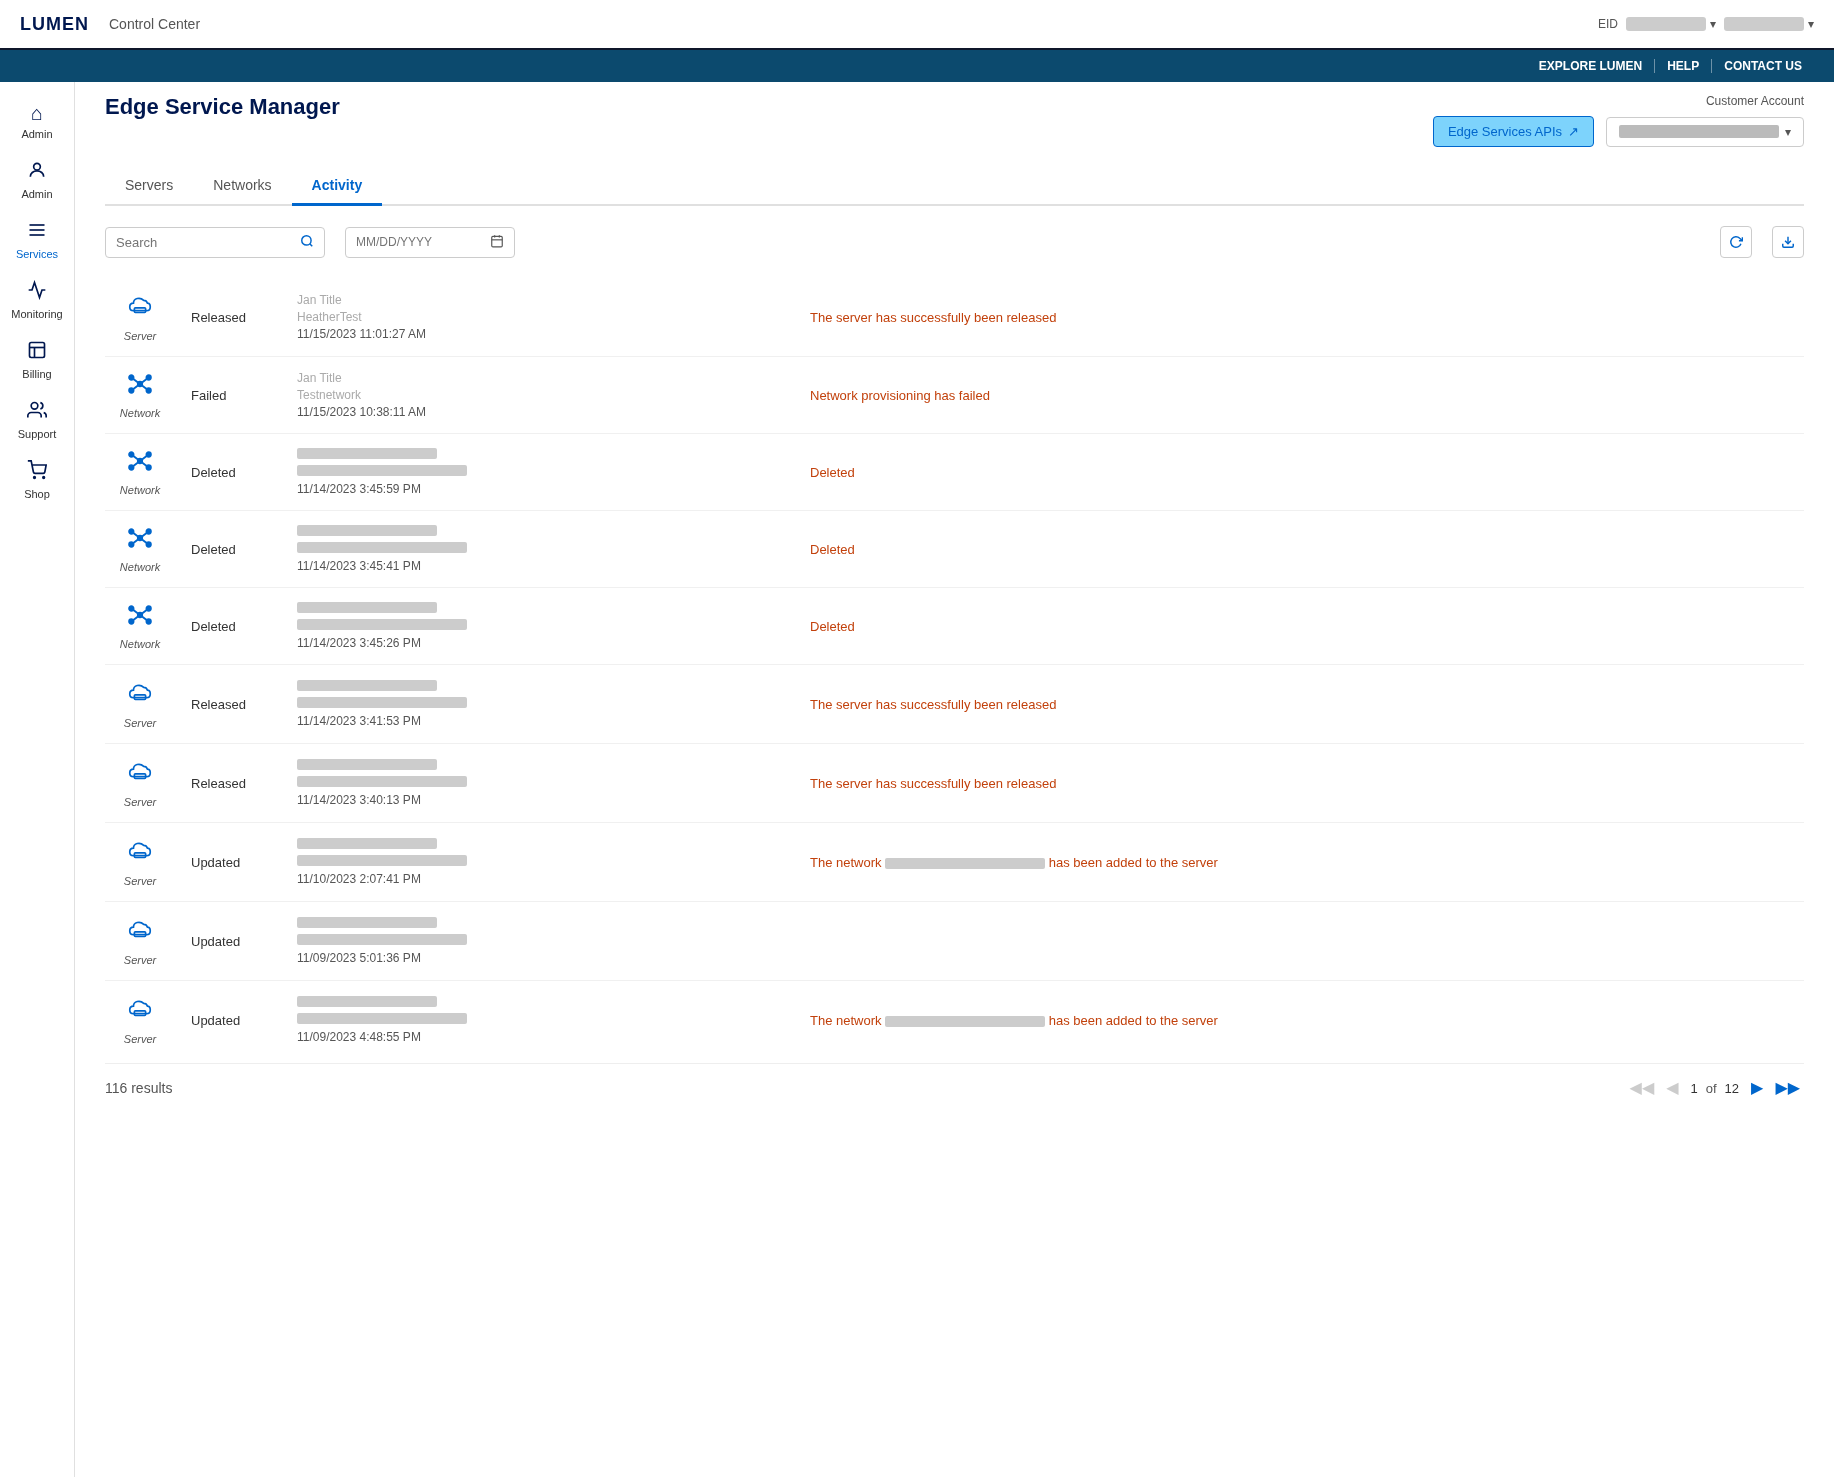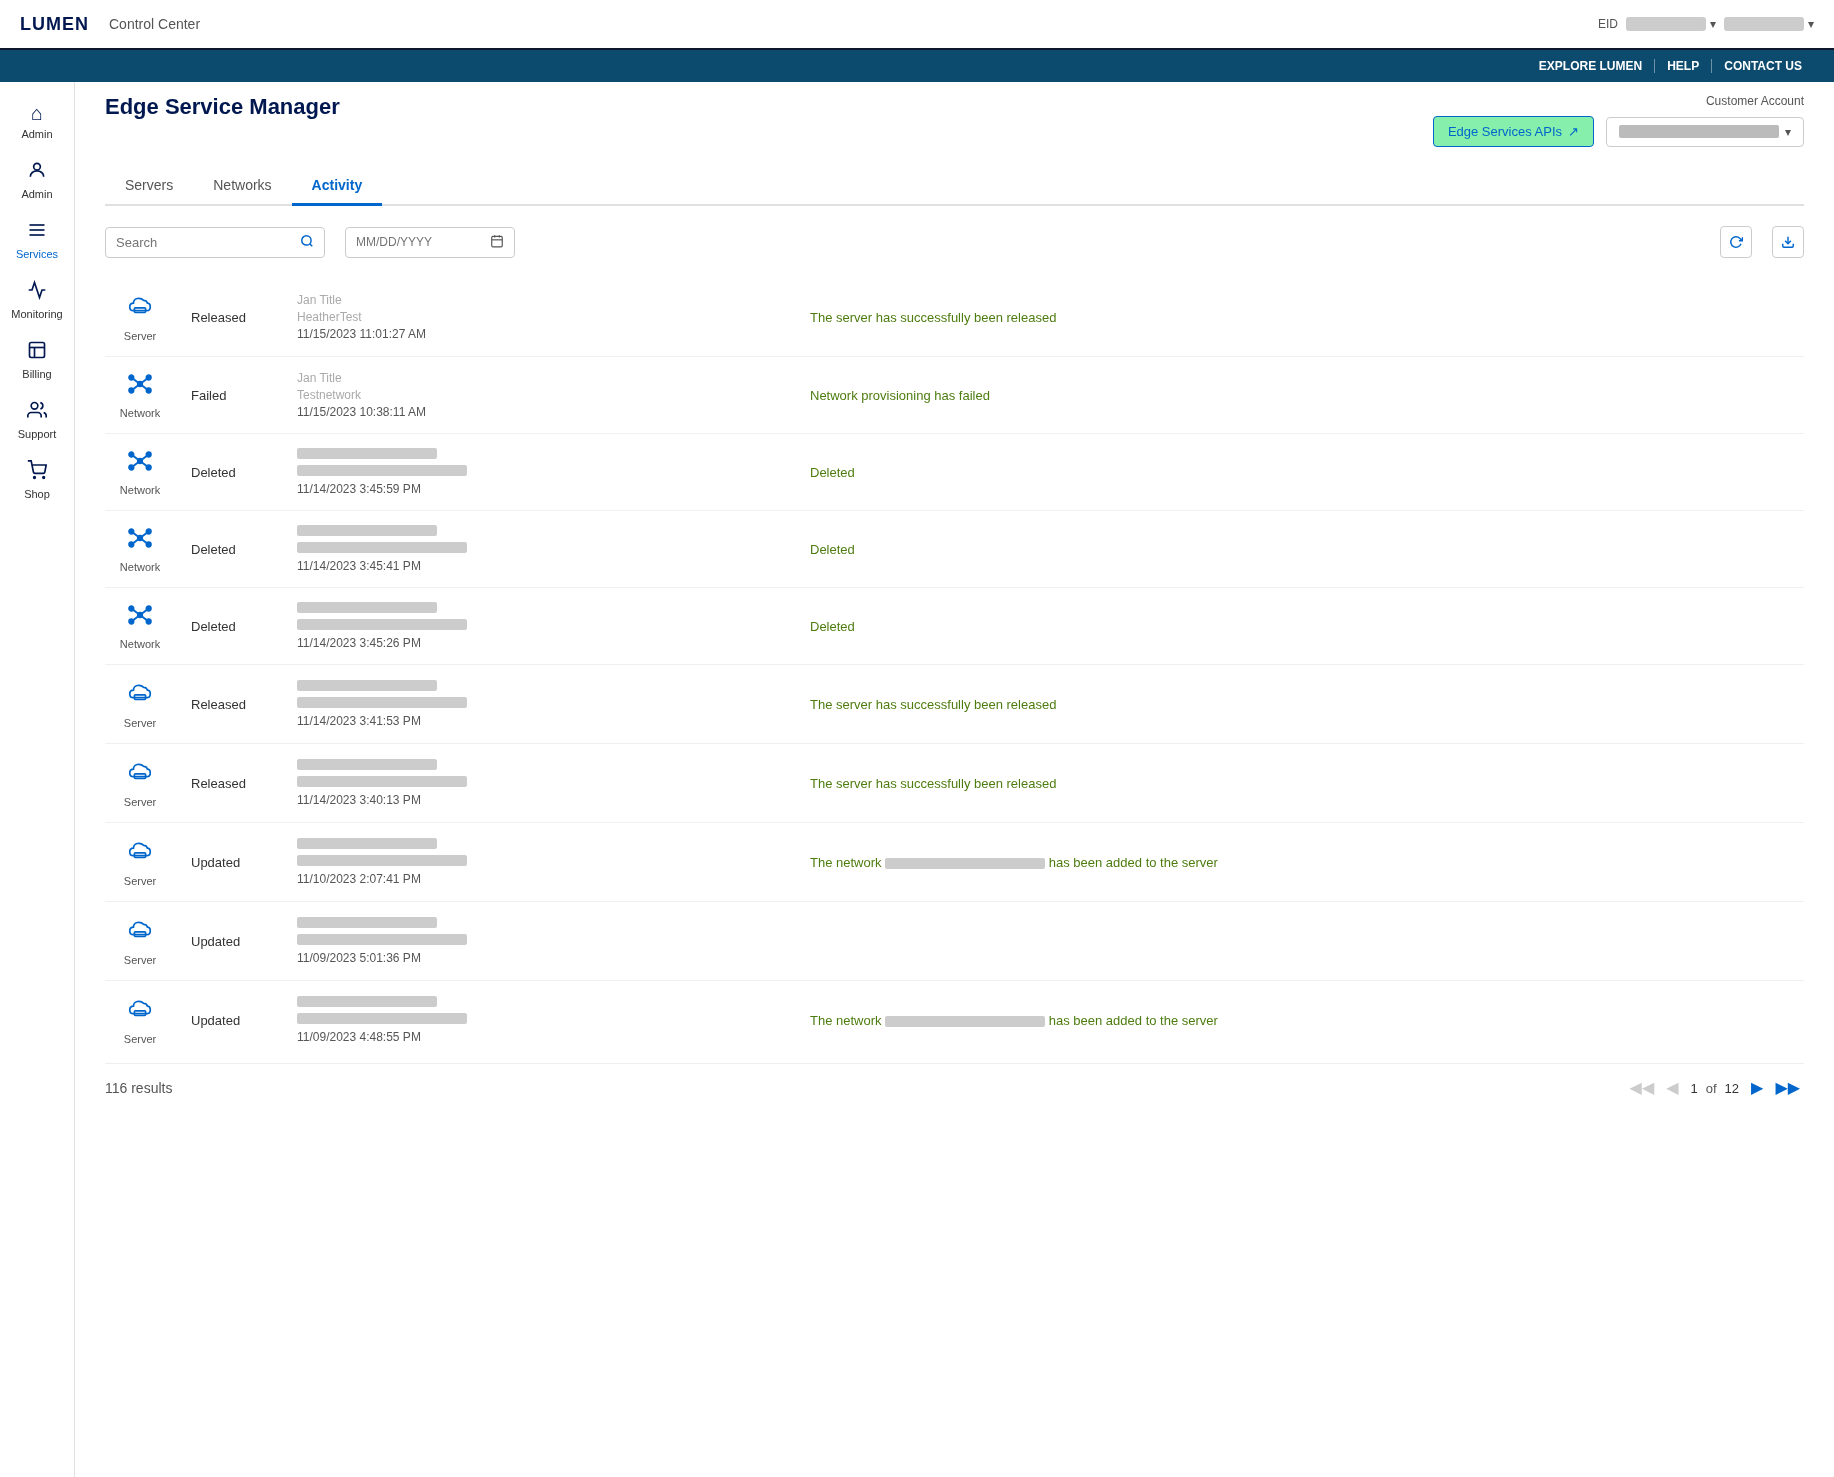--- a/index.html
+++ b/index.html
@@ -52,21 +52,21 @@
     
     .content-header {
       display: flex; align-items: flex-start; justify-content: space-between;
       margin-bottom: 20px;
     }
     .page-title { font-size: 22px; font-weight: bold; color: #00174f; }
     .header-right { display: flex; flex-direction: column; align-items: flex-end; gap: 8px; }
     .customer-account-label { font-size: 12px; color: #555; }
     .header-actions { display: flex; align-items: center; gap: 12px; }
     .btn-api {
-      border: 1px solid #0066cc; color: #0066cc; background: #86efac;
+      border: 1px solid #0066cc; color: #0066cc; background: #7dd3fc;
       padding: 7px 14px; border-radius: 4px; cursor: pointer;
       font-size: 13px; display: flex; align-items: center; gap: 6px;
     }
     .customer-select {
       border: 1px solid #ccc; background: #fff; padding: 7px 12px;
       border-radius: 4px; font-size: 12px; cursor: pointer;
       display: flex; align-items: center; gap: 6px; color: #555;
     }
     .blurred-text { background: #bbb; color: transparent; border-radius: 2px; display: inline-block; }
 
@@ -107,29 +107,29 @@
 
     
     .activity-table { width: 100%; }
     .activity-row {
       display: flex; align-items: center; padding: 14px 0;
       border-bottom: 1px solid #f0f0f0; gap: 16px;
     }
     .activity-row:last-child { border-bottom: none; }
     .activity-icon-col {
       width: 70px; display: flex; flex-direction: column;
-      align-items: center; gap: 4px; flex-shrink: 0;
+      align-items: center; gap: 4px; flex-shrink: 0; font-style: italic;
     }
     .activity-icon { font-size: 22px; color: #0066cc; }
     .activity-type-label { font-size: 11px; color: #555; text-align: center; }
     .activity-status-col { width: 90px; font-size: 13px; color: #333; flex-shrink: 0; }
     .activity-details-col { flex: 1; min-width: 0; }
     .activity-name { font-size: 12px; color: #aaa; margin-bottom: 3px; }
     .activity-date { font-size: 12px; color: #555; }
-    .activity-message-col { flex: 2; font-size: 13px; color: #4d7c0f; }
+    .activity-message-col { flex: 2; font-size: 13px; color: #c2410c; }
 
     
     .table-footer {
       display: flex; align-items: center; justify-content: space-between;
       padding-top: 16px; margin-top: 4px; border-top: 1px solid #eee;
     }
     .results-count { font-size: 14px; color: #555; }
     .pagination { display: flex; align-items: center; gap: 4px; font-size: 13px; color: #555; }
     .page-btn {
       border: none; background: none; cursor: pointer;

